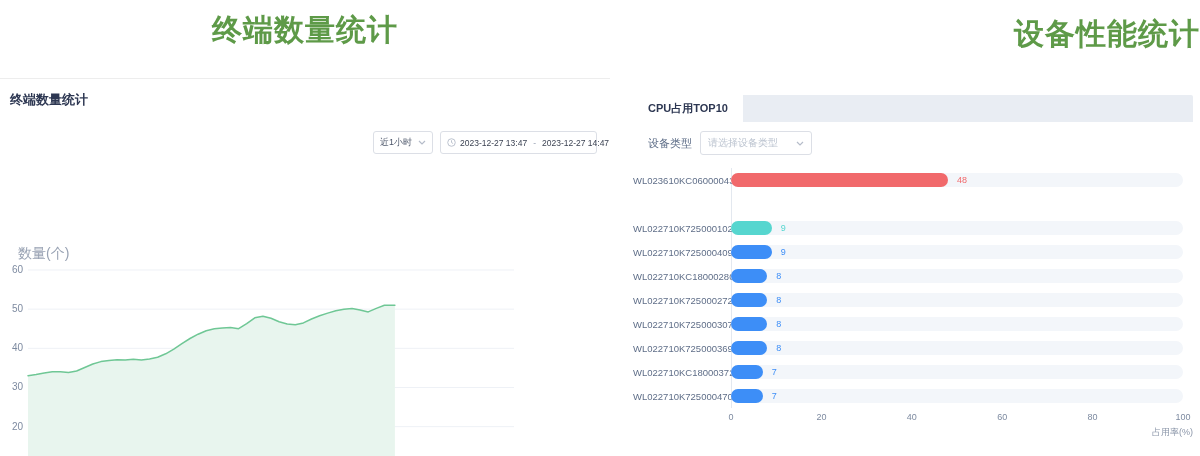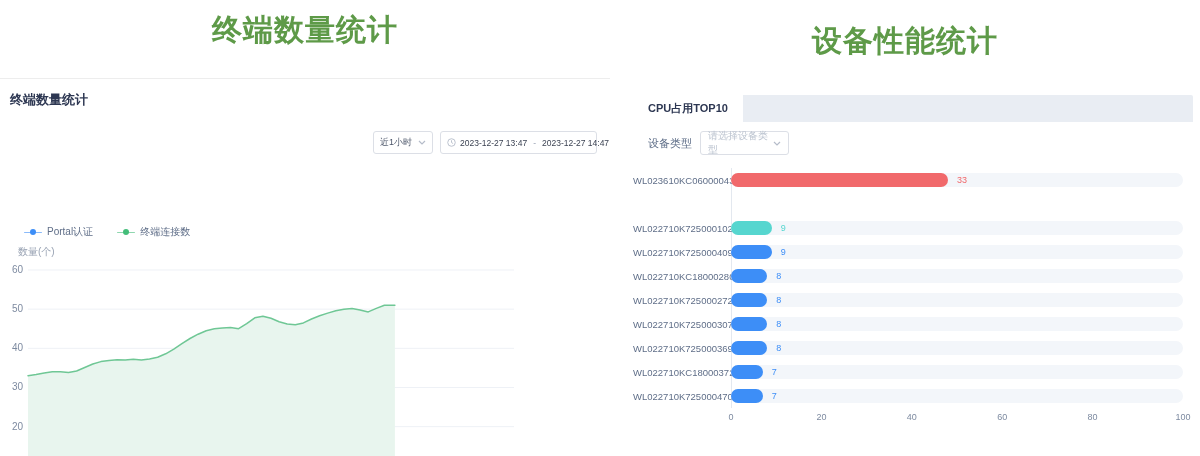--- a/index.html
+++ b/index.html
@@ -7,21 +7,21 @@
   body { font-family:"Liberation Sans", sans-serif; }
   .page { position:relative; width:1200px; height:456px; background:#fff; overflow:hidden; }
 
   .half { position:absolute; top:0; height:456px; }
   .half.left  { left:0;   width:610px; }
   .half.right { left:610px; width:590px; }
 
   .section-header { position:absolute; width:100%; text-align:center; font-weight:bold;
                     font-size:30px; color:#5e9a48; letter-spacing:1px; }
   .half.left  .section-header { top:10px; }
-  .half.right .section-header { top:21px; }
+  .half.right .section-header { top:14px;text-align:right; }
 
   
   .left-panel { position:absolute; top:78px; left:0; width:610px; height:378px; border-top:1px solid #ededed; }
   .panel-title { position:absolute; top:12px; left:10px; font-size:13px; font-weight:bold; color:#2d3752; }
 
   .controls { position:absolute; top:52px; right:13px; display:flex; align-items:center; gap:7px; }
   .select-box { display:flex; align-items:center; justify-content:space-between;
                 border:1px solid #dcdfe6; border-radius:3px; background:#fff; color:#4a5468; }
   .time-range { width:60px; height:23px; padding:0 6px; font-size:9px; }
   .chevron svg { display:block; }
@@ -30,33 +30,33 @@
               font-size:8.5px; color:#3c4353; white-space:nowrap; }
   .date-box .sep { color:#9aa3b5; padding:0 2px; }
   .clock svg { display:block; }
 
   .legend { position:absolute; top:146px; left:24px; display:flex; gap:24px; }
   .legend-item { display:flex; align-items:center; gap:5px; font-size:10px; color:#5f6e88; cursor:pointer; }
   .legend-marker { position:relative; width:18px; height:10px; }
   .legend-marker .lm-line { position:absolute; left:0; top:4.5px; width:18px; height:1.5px; border-radius:1px; }
   .legend-marker .lm-dot  { position:absolute; left:6px; top:2px; width:6px; height:6px; border-radius:50%; }
 
-  .y-name { position:absolute; top:166px; left:18px; font-size:10px; color:#98a2b3; }
+  .y-name { position:absolute; top:166px; left:18px; font-size:14px; color:#98a2b3; }
   #line-chart { position:absolute; top:180px; left:0; }
 
   
   .right-panel { position:absolute; top:95px; left:23px; width:560px; height:361px; }
   .tabbar { display:flex; height:27px; background:#e9edf3; border-radius:2px 2px 0 0; }
   .tab { height:27px; line-height:27px; padding:0 15px; font-size:11px; color:#5f6b84;
          cursor:pointer; white-space:nowrap; }
   .tab.active { background:#fff; color:#2d3752; font-weight:bold; }
 
   .filter-row { display:flex; align-items:center; margin:9px 0 0 15px; gap:8px; }
   .filter-label { font-size:11px; color:#5a6a85; }
-  .device-type { width:89px; height:24px; padding:0 7px; }
+  .device-type { width:112px; height:24px; padding:0 7px; }
   .device-type .placeholder { font-size:10px; color:#bcc4d0; }
 
   .bar-chart { position:absolute; top:73px; left:0; width:560px; height:240px; }
   .bar-row { position:absolute; left:0; width:560px; height:24px; display:flex; align-items:center; }
   .bar-label { width:89px; text-align:right; font-size:9.5px; color:#5f6e88; white-space:nowrap; }
   .bar-track { position:relative; margin-left:9px; width:452px; height:14px; background:#f3f6fa; border-radius:7px; }
   .bar-fill { position:absolute; left:0; top:0; height:14px; border-radius:7px; }
   .bar-value { position:absolute; top:2px; font-size:9px; white-space:nowrap; }
   .axis-line { position:absolute; top:73px; left:98px; width:1px; height:240px; background:#e3e8ef; }
 
@@ -93,36 +93,20 @@
                 <circle cx="5" cy="5" r="4.2" fill="none" stroke="#b5bcc9"></circle>
                 <path d="M5 2.5V5l1.8 1.2" fill="none" stroke="#b5bcc9"></path>
               </svg>
           </span>
           <span>2023-12-27 13:47</span>
           <span class="sep">-</span>
           <span>2023-12-27 14:47</span>
         </div>
       </div>
 
-      <div class="legend" id="legend">
-          <div class="legend-item">
-            <span class="legend-marker">
-              <span class="lm-line" style="background:#3d8ef799"></span>
-              <span class="lm-dot" style="background:#3d8ef7"></span>
-            </span>
-            <span>Portal认证</span>
-          </div>
-          <div class="legend-item">
-            <span class="legend-marker">
-              <span class="lm-line" style="background:#44bd7999"></span>
-              <span class="lm-dot" style="background:#44bd79"></span>
-            </span>
-            <span>终端连接数</span>
-          </div>
-        </div>
 
       <div class="y-name">数量(个)</div>
 
       <svg id="line-chart" width="610" height="270">
           <line x1="28" y1="246" x2="514" y2="246" stroke="#d8dfe8" stroke-width="1"></line>
           <text x="23" y="249" text-anchor="end" class="chart-text">0</text>
           <line x1="28" y1="206.833" x2="514" y2="206.833" stroke="#eef1f6" stroke-width="1"></line>
           <text x="23" y="209.833" text-anchor="end" class="chart-text">10</text>
           <line x1="28" y1="167.666" x2="514" y2="167.666" stroke="#eef1f6" stroke-width="1"></line>
           <text x="23" y="170.666" text-anchor="end" class="chart-text">20</text>
@@ -171,21 +155,21 @@
           </span>
         </div>
       </div>
 
       <div class="axis-line"></div>
       <div class="bar-chart" id="bar-chart">
           <div class="bar-row" style="top: 0px;">
             <span class="bar-label">WL023610KC06000043</span>
             <span class="bar-track" style="background:#f3f6fa">
               <span class="bar-fill" style="width:48%;background:#f1696b"></span>
-              <span class="bar-value" style="left:calc(48% + 9px);color:#f1696b">33</span>
+              <span class="bar-value" style="left:calc(48% + 9px);color:#f1696b">48</span>
             </span>
           </div>
           <div class="bar-row" style="top: 48px;">
             <span class="bar-label">WL022710K725000102</span>
             <span class="bar-track" style="background:#f3f6fa">
               <span class="bar-fill" style="width:9%;background:#56d6cf"></span>
               <span class="bar-value" style="left:calc(9% + 9px);color:#56d6cf">9</span>
             </span>
           </div>
           <div class="bar-row" style="top: 72px;">
@@ -239,15 +223,16 @@
           </div>
         </div>
       <div class="bar-axis" id="bar-axis">
           <span class="bar-tick" style="left: 0%;">0</span>
           <span class="bar-tick" style="left: 20%;">20</span>
           <span class="bar-tick" style="left: 40%;">40</span>
           <span class="bar-tick" style="left: 60%;">60</span>
           <span class="bar-tick" style="left: 80%;">80</span>
           <span class="bar-tick" style="left: 100%;">100</span>
         </div>
+      <div class="bar-axis-name">占用率(%)</div>
     </div>
   </section>
 </div>
 
 </body></html>

